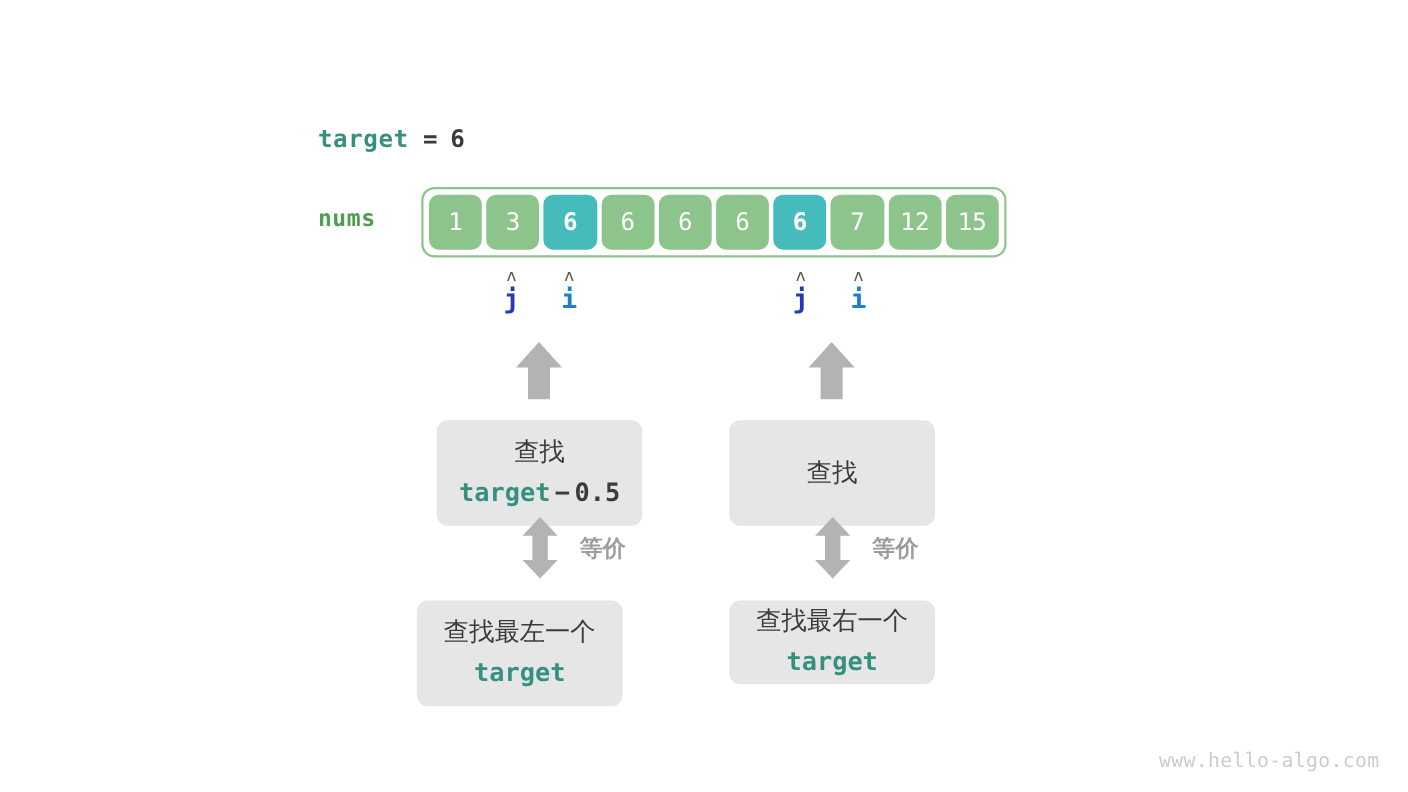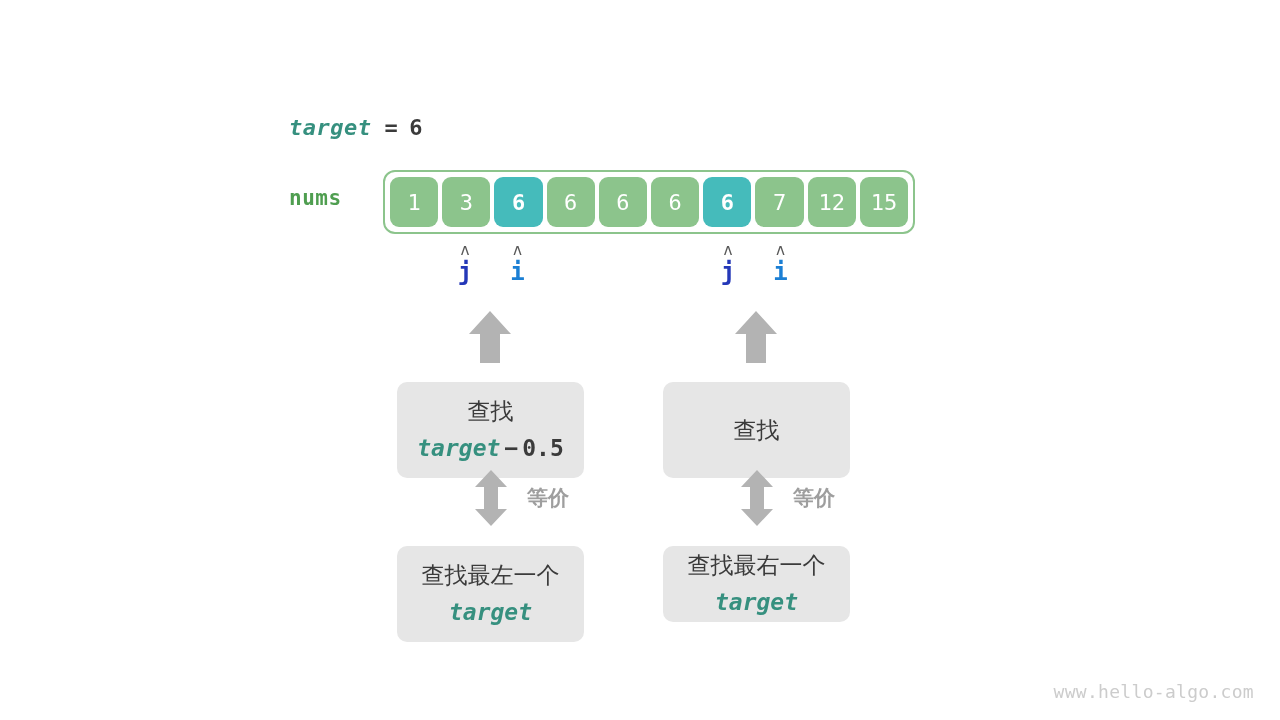--- a/index.html
+++ b/index.html
@@ -29,21 +29,21 @@
     top: 110px;
     height: 34px;
     display: flex;
     align-items: center;
     font-family: "DejaVu Sans Mono", "Liberation Mono", monospace;
     font-size: 22px;
     font-weight: bold;
     letter-spacing: 0.5px;
     white-space: nowrap;
   }
-  .kw-target { color: #36907f; font-style: italic; }
+  .kw-target { color: #36907f; }
   .op-eq { color: #3b3b3b; margin: 0 11px 0 13px; }
   .num-val { color: #3b3b3b; }
 
   
   .nums-label {
     position: absolute;
     left: 289px;
     top: 186px;
     font-family: "DejaVu Sans Mono", "Liberation Mono", monospace;
     font-size: 21px;
@@ -259,21 +259,21 @@
     <span class="equiv-label">等价</span>
   </div>
 
   <div class="equiv" style="left:739px; top:470px;">
     <svg width="36" height="58" viewBox="0 0 36 58" aria-hidden="true">
       <polygon points="18,1 34,18 25,18 25,40 34,40 18,57 2,40 11,40 11,18 2,18" fill="#b3b3b3"></polygon>
     </svg>
     <span class="equiv-label">等价</span>
   </div>
 
-  <div class="box" style="left:397px; top:533px; width:187px; height:96px;">
+  <div class="box" style="left:379px; top:533px; width:187px; height:96px;">
     <div class="line-cn">查找最左一个</div>
     <div class="line-code">
       <span class="kw-target">target</span>
     </div>
   </div>
 
   <div class="box" style="left:663px; top:533px; width:187px; height:76px;">
     <div class="line-cn">查找最右一个</div>
     <div class="line-code">
       <span class="kw-target">target</span>

